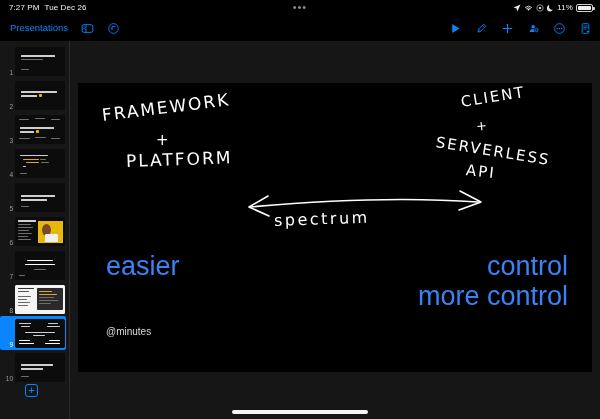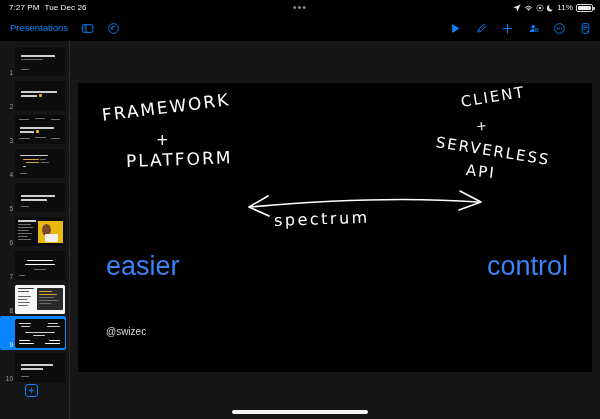--- a/index.html
+++ b/index.html
@@ -501,20 +501,21 @@
           <path d="M172 124 C 260 116, 330 114, 400 119" stroke="#ffffff" stroke-width="1.6" fill="none" stroke-linecap="round"></path>
           <path d="M190 113 L171 124 L191 133" stroke="#ffffff" stroke-width="1.6" fill="none" stroke-linecap="round" stroke-linejoin="round"></path>
           <path d="M382 108 L403 119 L381 127" stroke="#ffffff" stroke-width="1.6" fill="none" stroke-linecap="round" stroke-linejoin="round"></path>
         </svg>
 
         <div class="hand" style="left:196px; top:128px; font-size:16px; letter-spacing:2.5px; transform:rotate(-2deg); transform-origin:left center;">spectrum</div>
 
         <div class="blk" style="left:28px; top:168px; font-size:27px;">easier</div>
 
         <div class="blk" style="right:24px; top:168px; font-size:27px; text-align:right;">control</div>
-
-        <div class="blk" style="left:28px; top:243px; font-size:10px; color:#d8d8d8;">@swizec</div>
+        <div class="blk" style="right:24px; top:198px; font-size:27px; text-align:right;">more control</div>
+
+        <div class="blk" style="left:28px; top:243px; font-size:10px; color:#d8d8d8;">@minutes</div>
       </div>
     </div>
   </div>
 
   <div class="home-indicator"></div>
 </div>
 
 </body></html>

